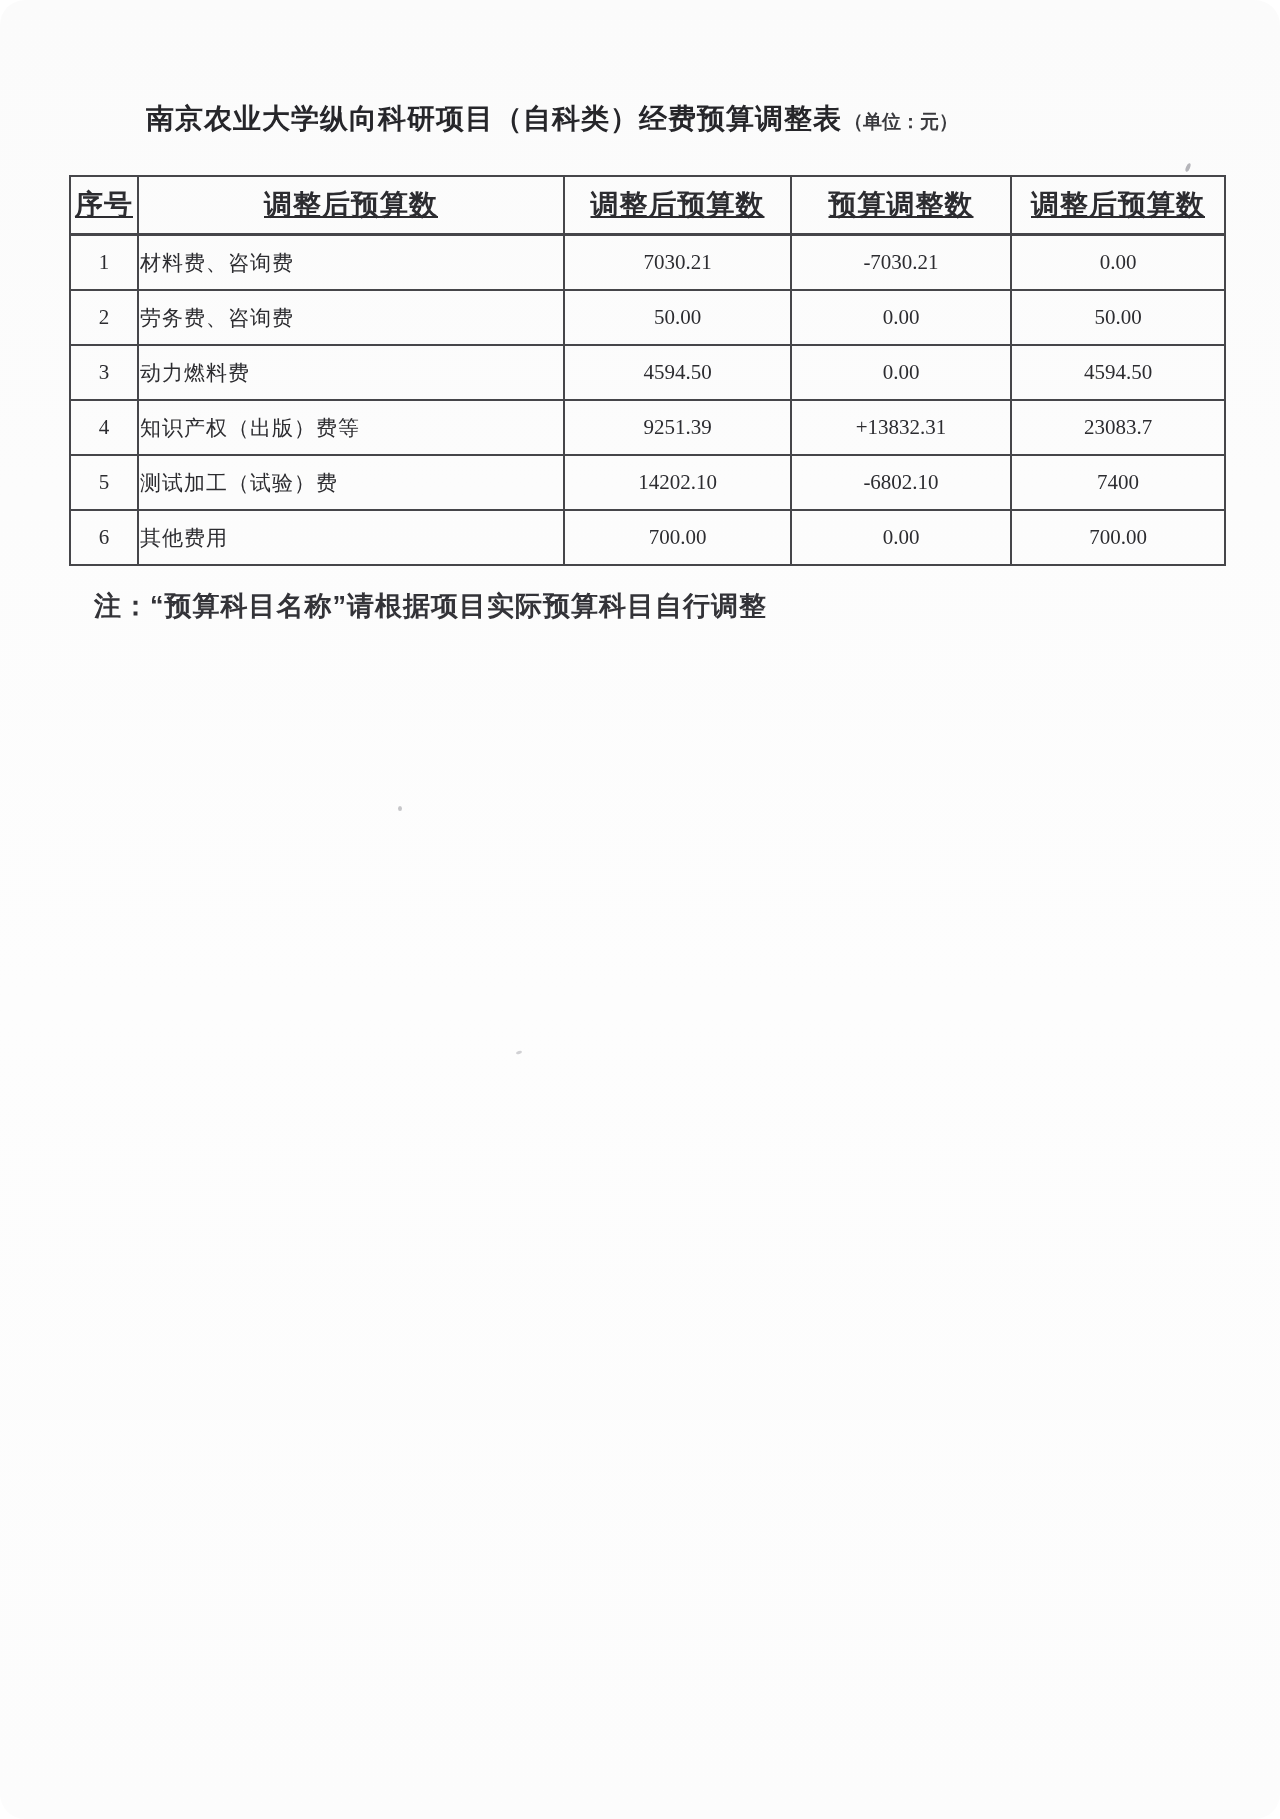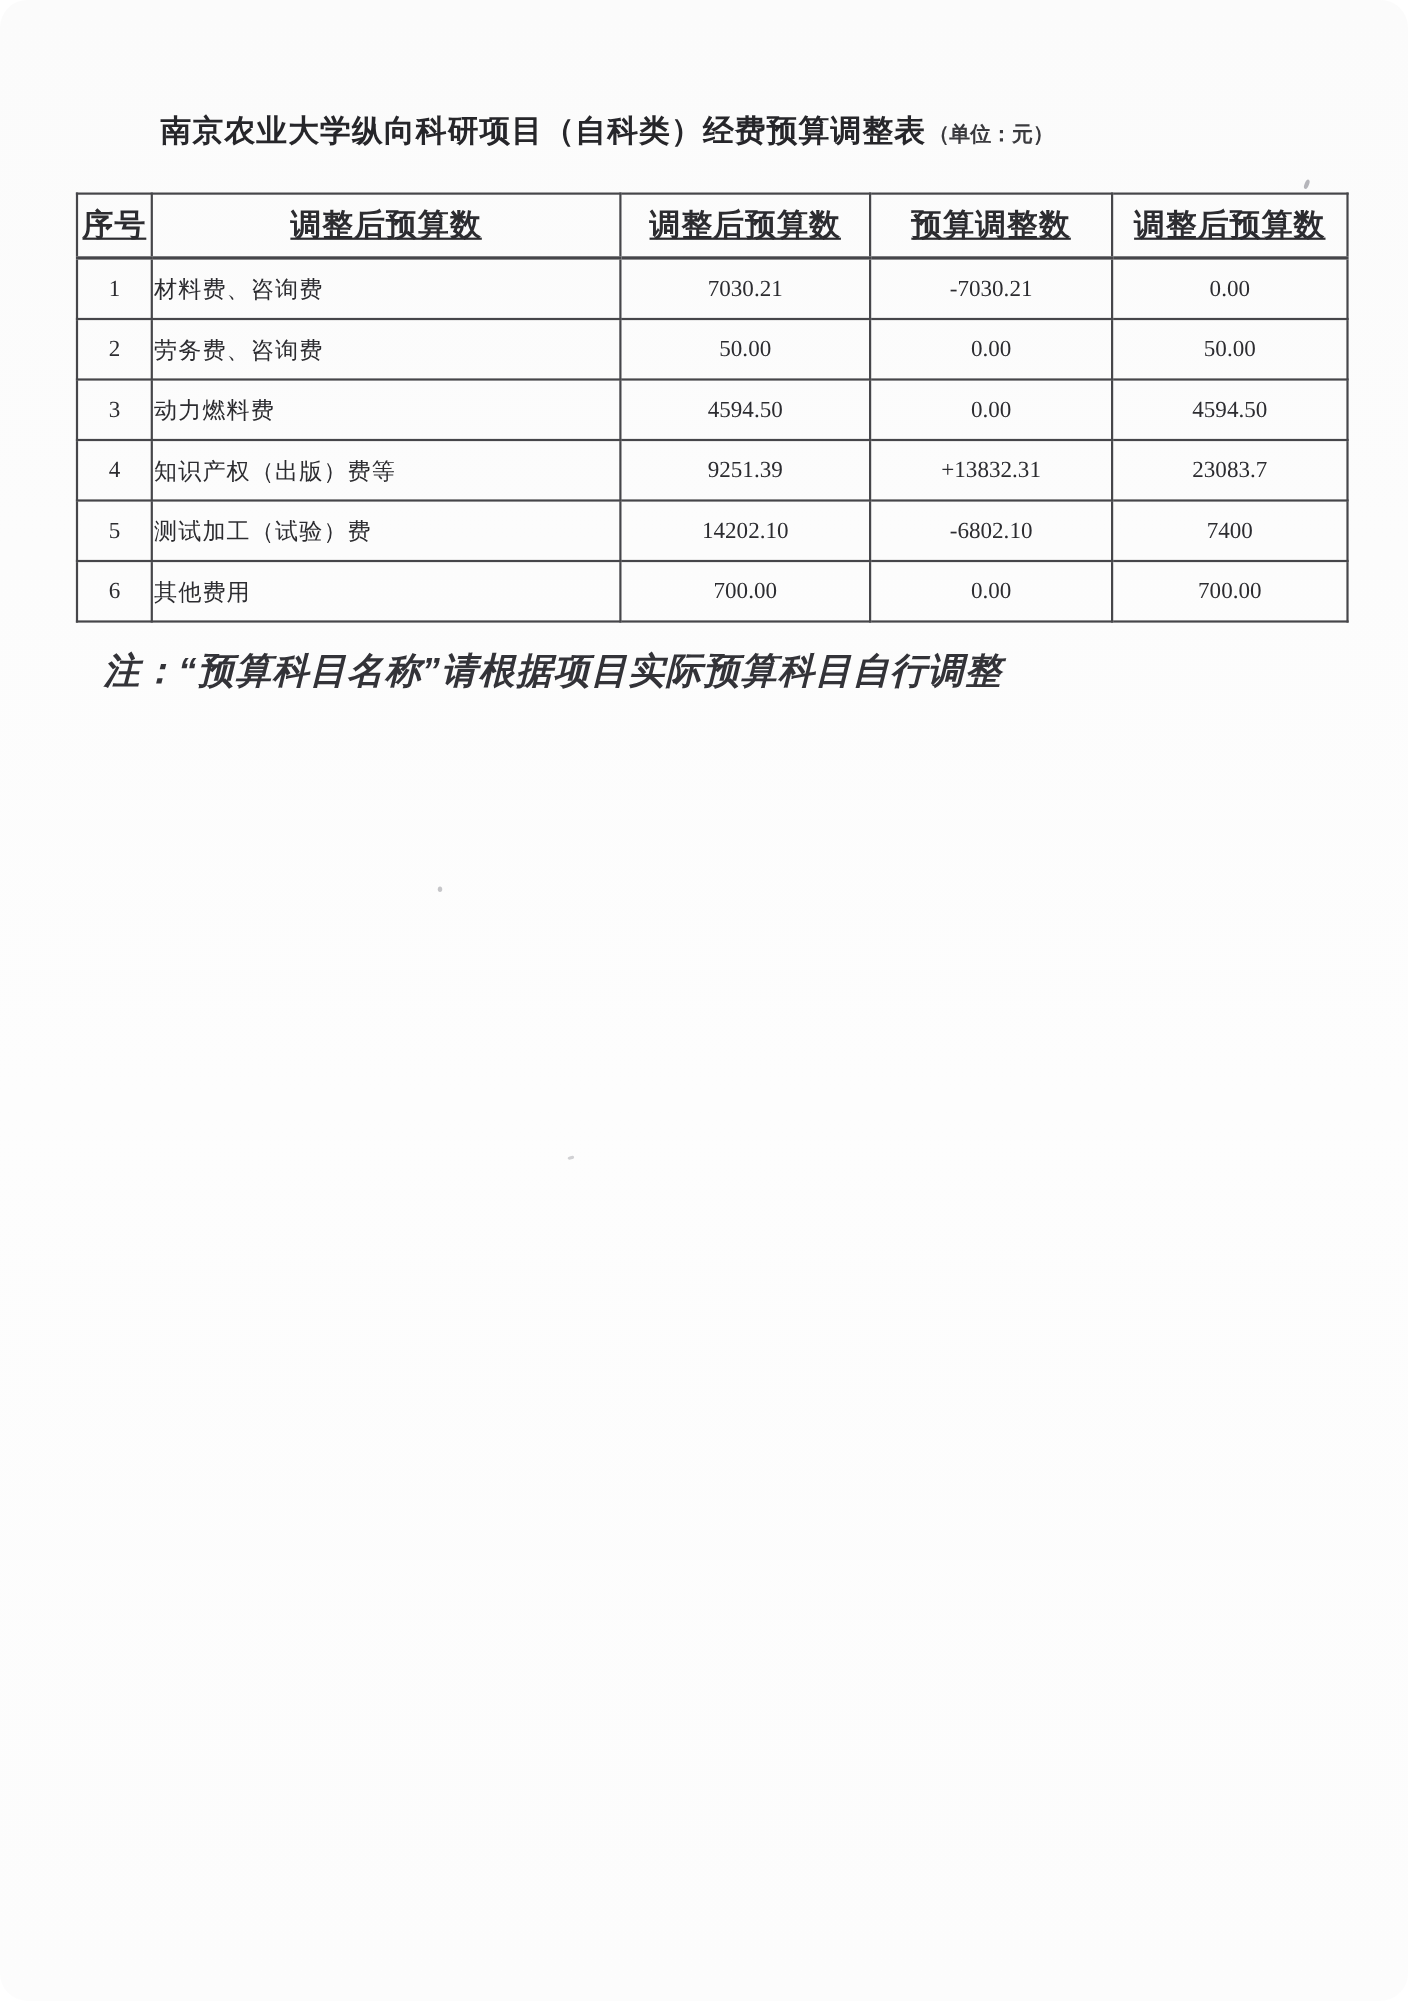--- a/index.html
+++ b/index.html
@@ -56,23 +56,22 @@
     text-align:left;letter-spacing:1px;
   }
   td.num{
     text-align:center;
     font-family:"Liberation Serif","DejaVu Serif",serif;
     font-size:22px;
   }
   
   .note{
     position:absolute;left:94px;top:588px;
-    font-size:33px;font-weight:600;letter-spacing:1px;color:#333338;
+    font-size:27px;font-weight:600;letter-spacing:1px;color:#333338;
     white-space:nowrap;
-    font-style:italic;
   }
   
   .speck{position:absolute;background:#8f8f96;border-radius:50%;}
   .speck-a{left:1186px;top:163px;width:4px;height:9px;transform:rotate(22deg);opacity:.65;}
   .speck-b{left:398px;top:806px;width:4px;height:5px;opacity:.5;}
   .speck-c{left:516px;top:1051px;width:6px;height:3px;transform:rotate(-15deg);opacity:.4;}
 </style>
 </head>
 <body>
 

